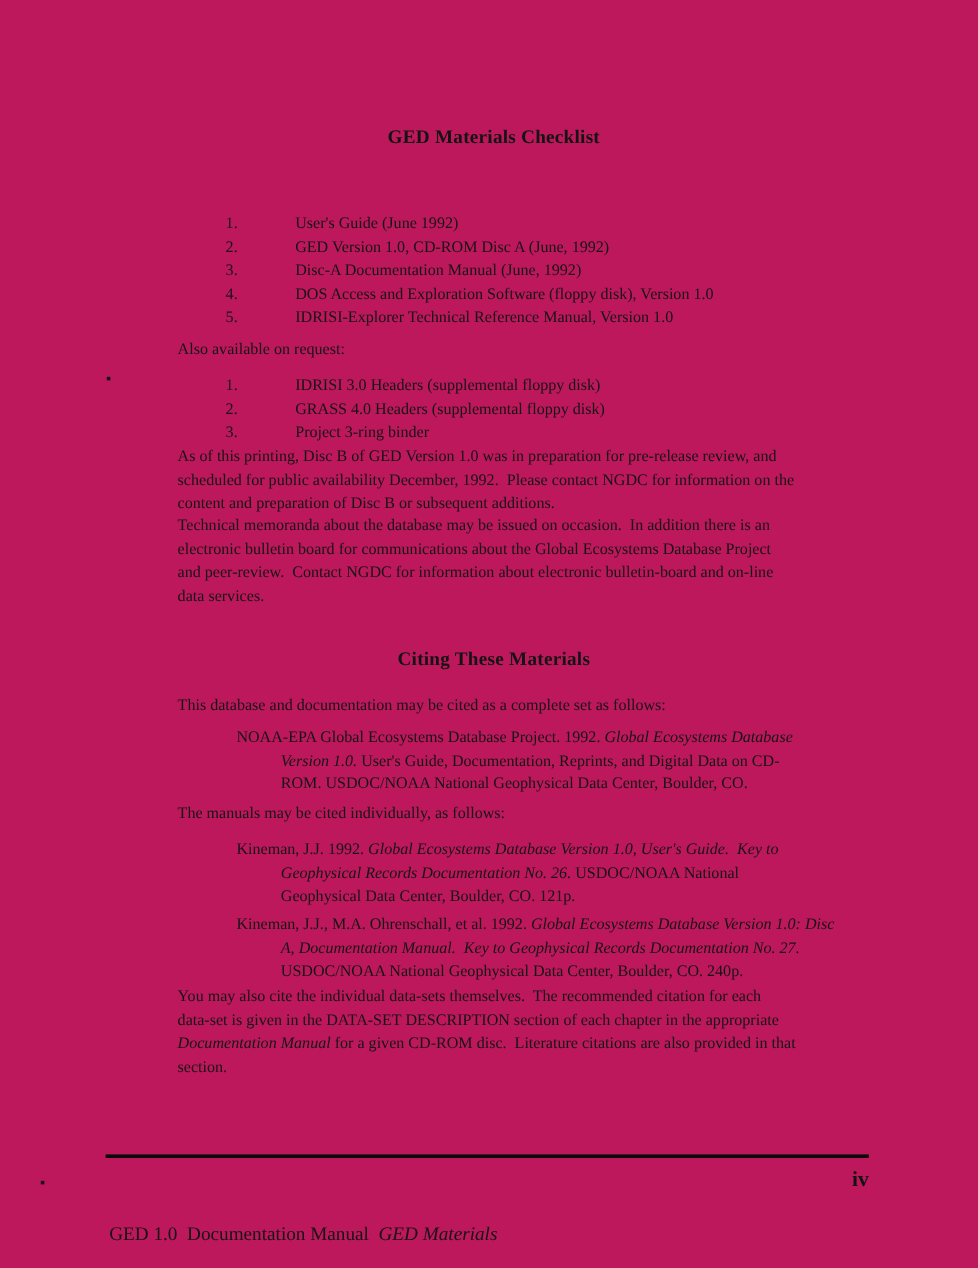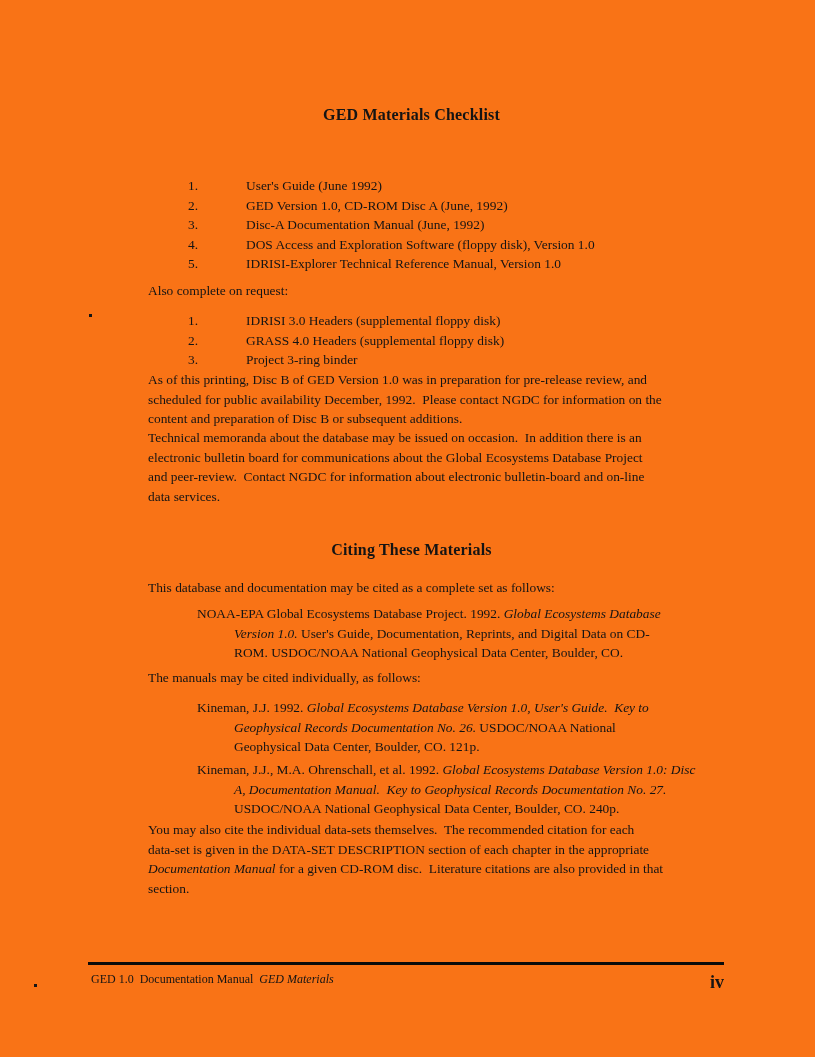--- a/index.html
+++ b/index.html
@@ -1,39 +1,39 @@
 <!DOCTYPE html>
 <html><head>
 <meta charset="utf-8">
 <style>
   html,body{margin:0;padding:0;background:#ffffff;}
   .page{
     position:relative;
     width:815px;height:1057px;
-    background:#f97316;
+    background:#be185d;
     font-family:"Liberation Serif","DejaVu Serif",serif;
     color:#141414;
     overflow:hidden;
   }
   .h1{
     position:absolute;left:148px;width:527px;
     text-align:center;font-weight:bold;font-size:16px;line-height:20px;
     letter-spacing:.2px;
   }
   .blk{position:absolute;left:148px;width:560px;font-size:13.4px;}
   .ln{white-space:pre;line-height:19.5px;height:19.5px;}
   .i{font-style:italic;}
   .list{position:absolute;left:188px;width:520px;font-size:13.4px;}
   .li{line-height:19.5px;height:19.5px;white-space:pre;}
   .num{display:inline-block;width:58px;}
   .cite{position:absolute;left:197px;width:520px;font-size:13.4px;}
   .cite .ind{padding-left:37px;}
   .rule{position:absolute;left:88px;top:962px;width:636px;height:3px;background:#0b0b0b;}
   .footer-left{
-    position:absolute;left:91px;top:972px;font-size:12px;white-space:pre;
+    position:absolute;left:91px;top:1020px;font-size:16px;white-space:pre;
   }
   .page-num{
     position:absolute;left:698px;top:972px;width:26px;text-align:right;
     font-size:18px;font-weight:bold;
   }
   .speck{position:absolute;width:3px;height:3px;background:#151515;}
 </style>
 </head>
 <body>
 
@@ -46,21 +46,21 @@
 
   <div class="list" style="top:176px">
     <div class="li"><span class="num">1.</span><span>User's Guide (June 1992)</span></div>
     <div class="li"><span class="num">2.</span><span>GED Version 1.0, CD-ROM Disc A (June, 1992)</span></div>
     <div class="li"><span class="num">3.</span><span>Disc-A Documentation Manual (June, 1992)</span></div>
     <div class="li"><span class="num">4.</span><span>DOS Access and Exploration Software (floppy disk), Version 1.0</span></div>
     <div class="li"><span class="num">5.</span><span>IDRISI-Explorer Technical Reference Manual, Version 1.0</span></div>
   </div>
 
   <div class="blk" style="top:281px">
-    <div class="ln">Also complete on request:</div>
+    <div class="ln">Also available on request:</div>
   </div>
 
   <div class="list" style="top:311px">
     <div class="li"><span class="num">1.</span><span>IDRISI 3.0 Headers (supplemental floppy disk)</span></div>
     <div class="li"><span class="num">2.</span><span>GRASS 4.0 Headers (supplemental floppy disk)</span></div>
     <div class="li"><span class="num">3.</span><span>Project 3-ring binder</span></div>
   </div>
 
   <div class="blk" style="top:370px">
     <div class="ln">As of this printing, Disc B of GED Version 1.0 was in preparation for pre-release review, and</div>

